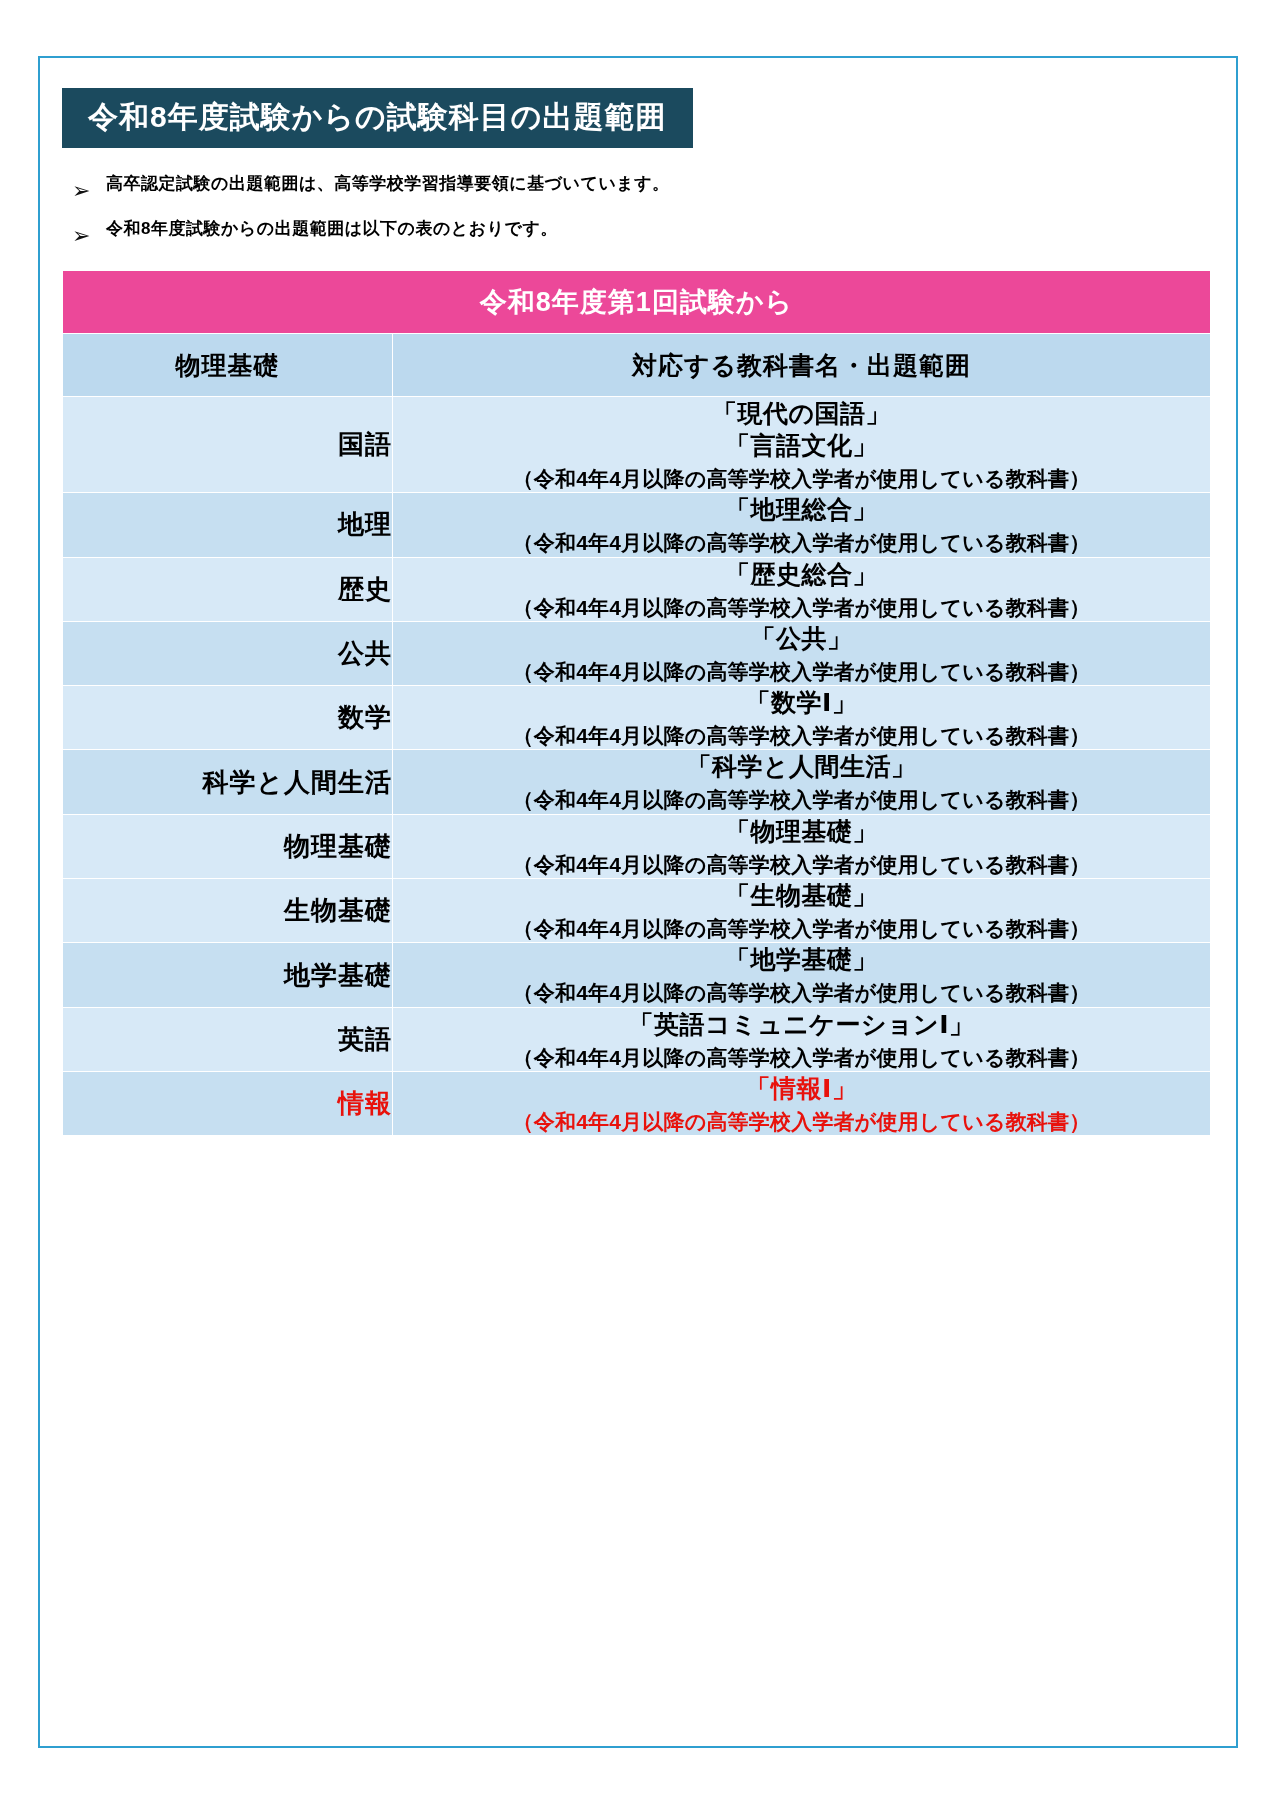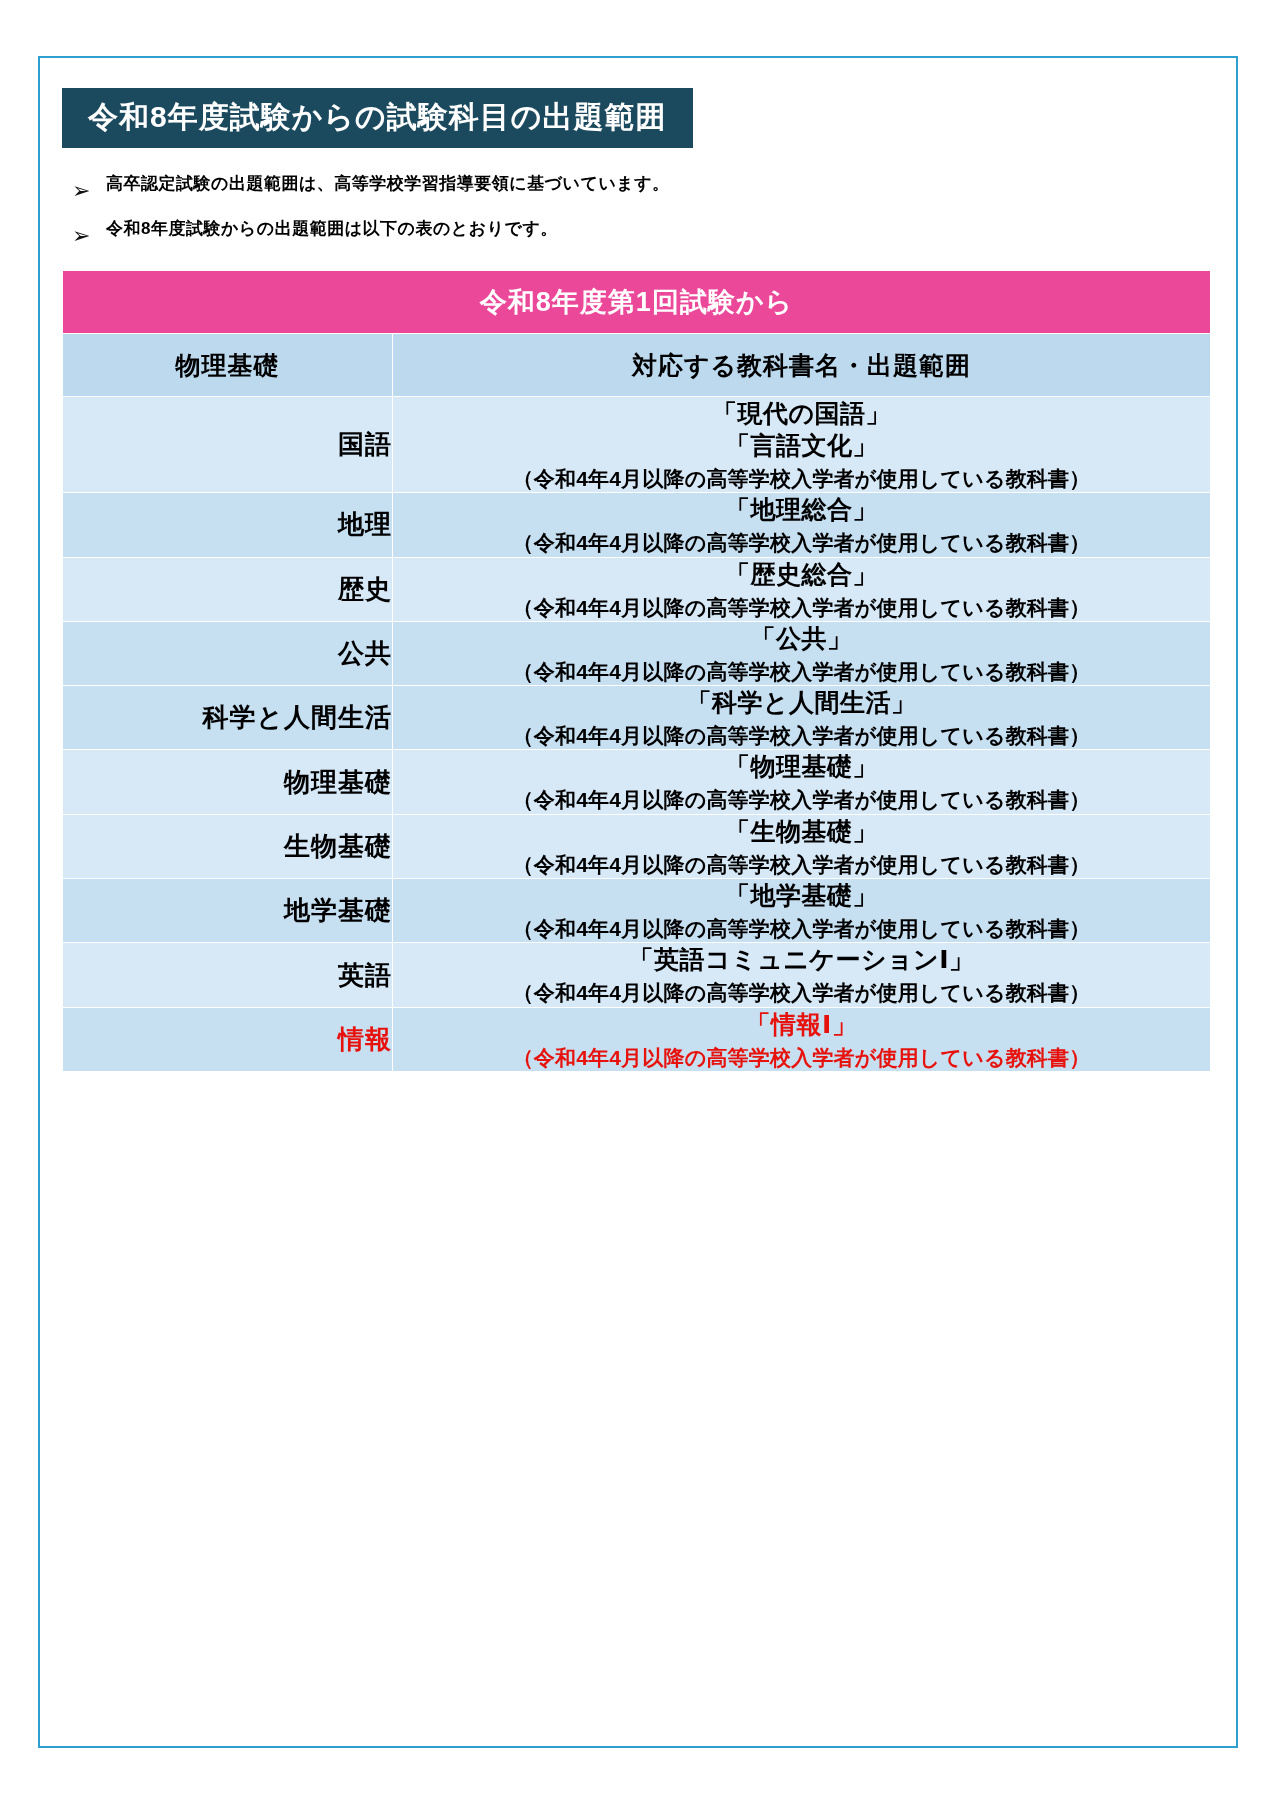--- a/index.html
+++ b/index.html
@@ -199,20 +199,27 @@
         </tr>
 
         <tr class="row alt">
           <td class="cell-subject">公共</td>
           <td class="cell-range">
             <div class="range-book">「公共」</div>
             <div class="range-note">（令和4年4月以降の高等学校入学者が使用している教科書）</div>
           </td>
         </tr>
 
+        <tr class="row">
+          <td class="cell-subject">数学</td>
+          <td class="cell-range">
+            <div class="range-book">「数学Ⅰ」</div>
+            <div class="range-note">（令和4年4月以降の高等学校入学者が使用している教科書）</div>
+          </td>
+        </tr>
 
         <tr class="row alt">
           <td class="cell-subject">科学と人間生活</td>
           <td class="cell-range">
             <div class="range-book">「科学と人間生活」</div>
             <div class="range-note">（令和4年4月以降の高等学校入学者が使用している教科書）</div>
           </td>
         </tr>
 
         <tr class="row">

